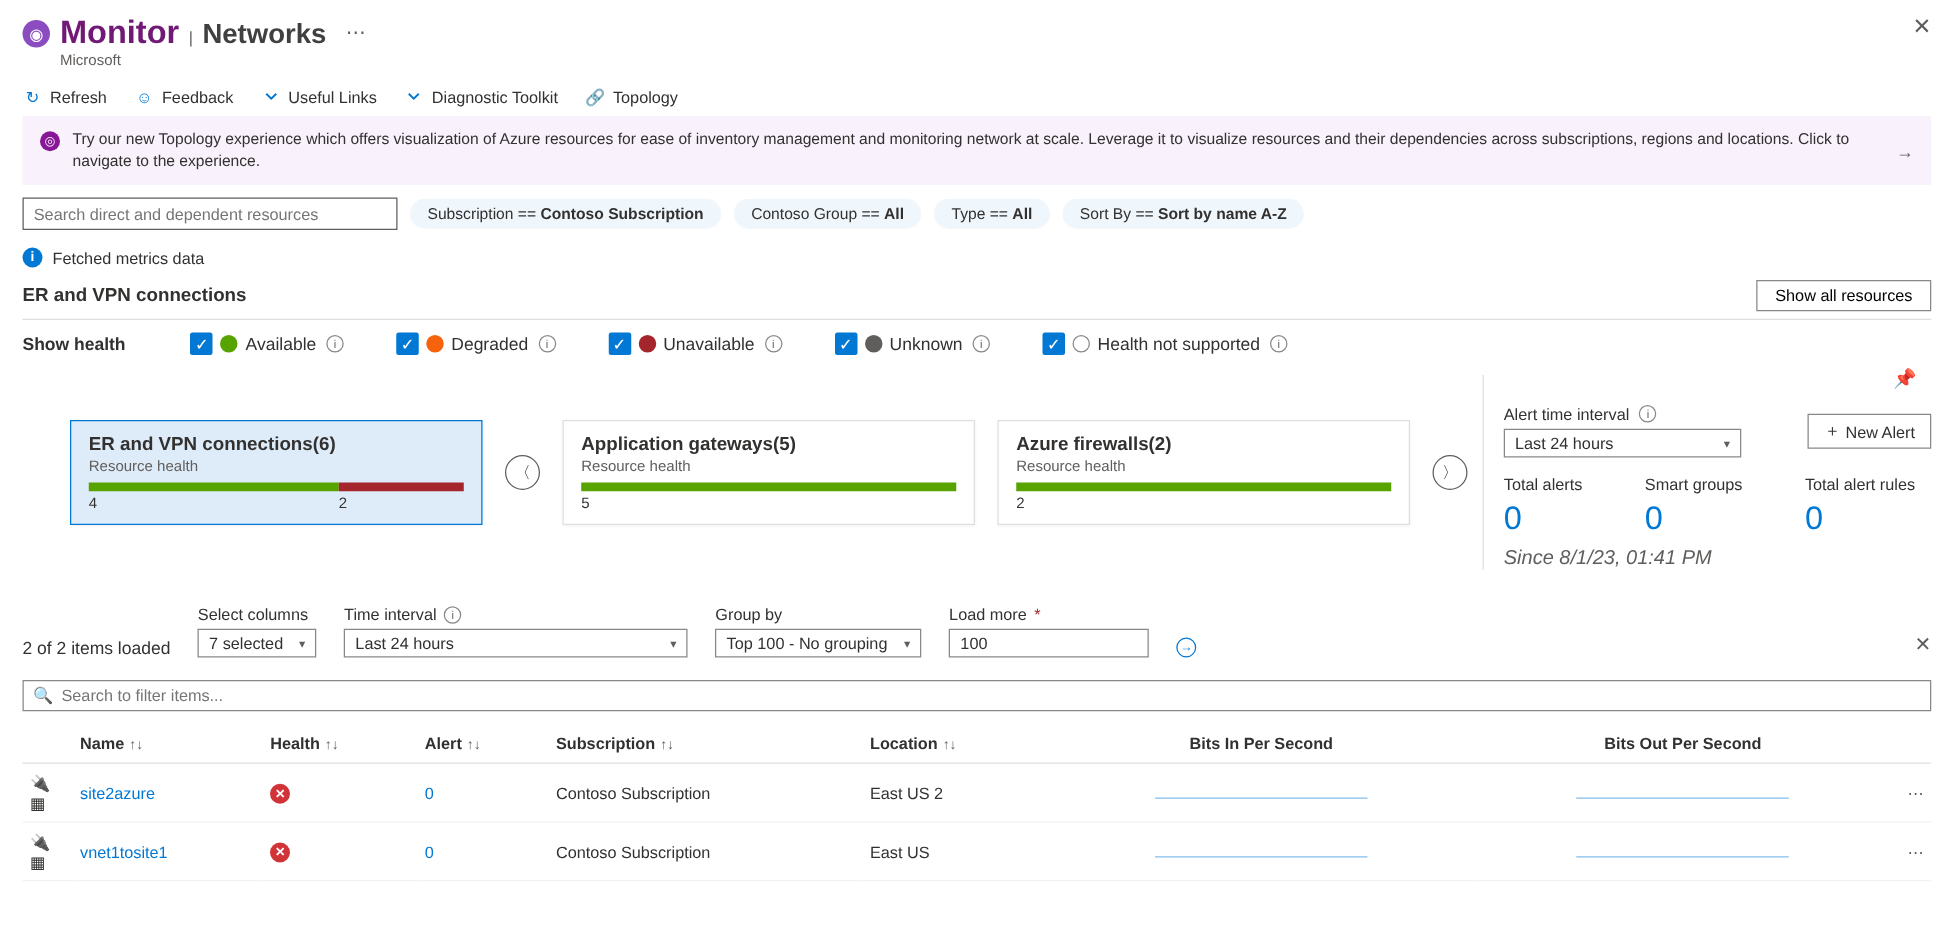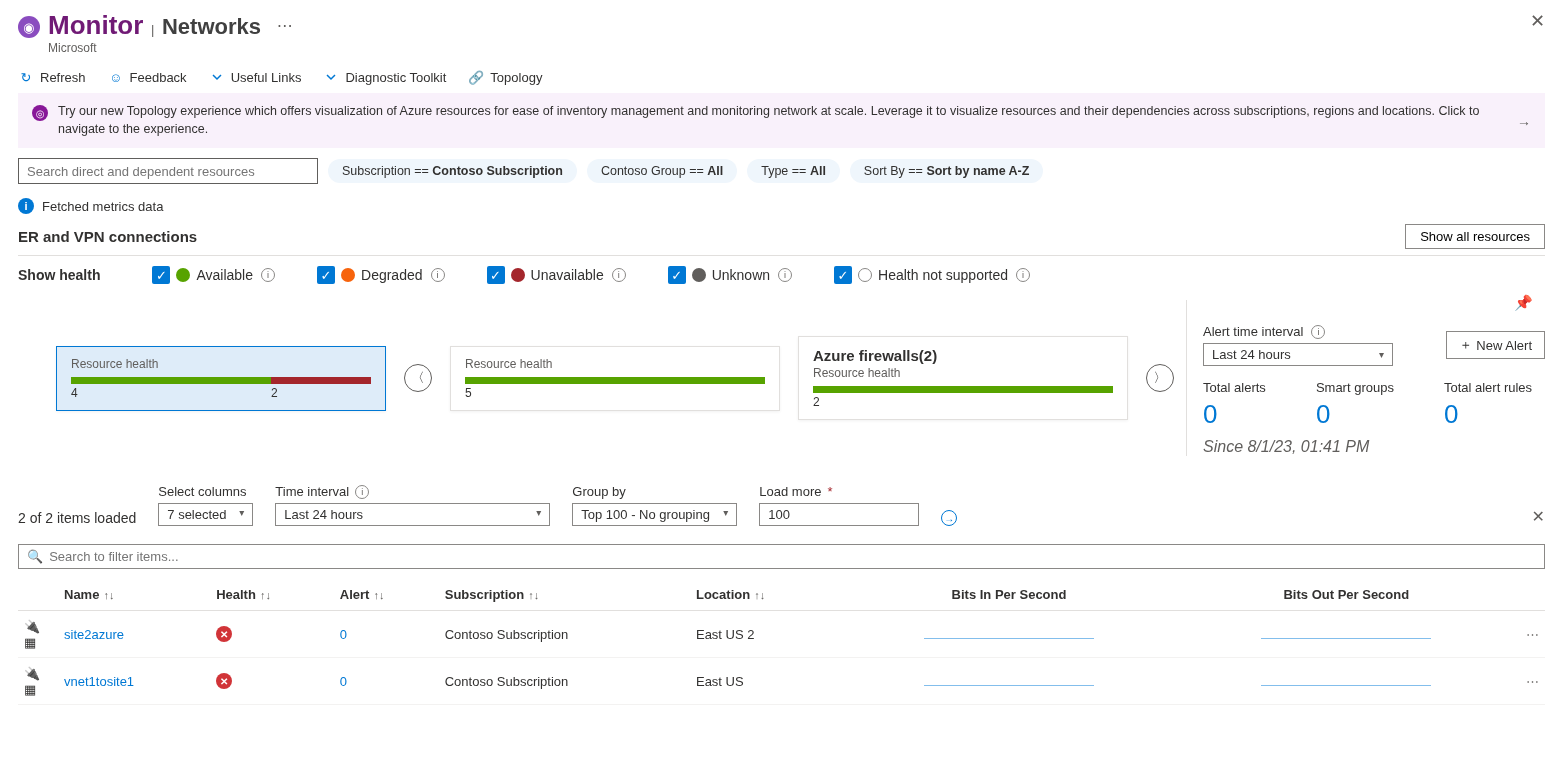--- a/index.html
+++ b/index.html
@@ -42,32 +42,32 @@
   .carousel{display:flex;align-items:center;gap:18px;flex:1;}
   .navcircle{width:28px;height:28px;border:1px solid #605e5c;border-radius:50%;display:flex;align-items:center;justify-content:center;color:#323130;background:#fff;cursor:pointer;}
   .card{border:1px solid #e1dfdd;padding:10px 14px 10px;width:330px;box-shadow:0 1px 3px rgba(0,0,0,0.06);cursor:pointer;background:#fff;}
   .card.selected{background:#deecf9;border:1px solid #0078d4;}
   .card-title{font-weight:600;font-size:15px;margin-bottom:2px;}
   .card-sub{font-size:12px;color:#605e5c;margin-bottom:6px;}
   .barwrap{height:7px;display:flex;width:100%;}
   .bar-green{background:#57a300;} .bar-red{background:#a4262c;}
   .card-nums{display:flex;font-size:12px;margin-top:2px;}
   .alerts-col{border-left:1px solid #e1dfdd;padding-left:16px;width:380px;margin-left:12px;padding-top:24px;}
-  .alert-label{display:flex;align-items:center;gap:6px;font-size:13px;margin-bottom:4px;}
+  .alert-label{display:flex;align-items:flex-start;gap:6px;font-size:13px;margin-bottom:4px;}
   .alert-select{border:1px solid #8a8886;padding:3px 8px;width:190px;display:flex;justify-content:space-between;align-items:center;font-size:13px;background:#fff;cursor:pointer;}
   .alerts-head{display:flex;justify-content:space-between;align-items:center;}
   .btn-alert{border:1px solid #8a8886;padding:4px 12px;display:flex;align-items:center;gap:4px;font-size:13px;cursor:pointer;}
   .alerts-title{font-weight:600;margin-top:18px;font-size:15px;}
   .alerts-counts{display:flex;gap:50px;margin-top:14px;}
   .count-lbl{font-size:13px;}
   .count-val{font-size:26px;color:#0078d4;font-weight:400;margin-top:4px;}
   .alerts-since{font-style:italic;font-size:16px;color:#605e5c;margin-top:8px;}
   .controls-row{display:flex;align-items:flex-end;gap:22px;margin-top:28px;font-size:13px;}
   .ctl-label{font-size:13px;margin-bottom:4px;display:flex;align-items:center;gap:4px;}
-  .ctl-select{border:1px solid #8a8886;padding:3px 8px;display:flex;justify-content:space-between;align-items:flex-start;background:#fff;cursor:pointer;}
+  .ctl-select{border:1px solid #8a8886;padding:3px 8px;display:flex;justify-content:space-between;align-items:center;background:#fff;cursor:pointer;}
   .circle-arrow{width:16px;height:16px;border:1.5px solid #0078d4;border-radius:50%;color:#0078d4;display:flex;align-items:center;justify-content:center;font-size:10px;cursor:pointer;}
   .items-close{margin-left:auto;font-size:16px;color:#605e5c;cursor:pointer;}
   .filter-search{margin-top:18px;border:1px solid #8a8886;padding:4px 8px;display:flex;align-items:center;gap:6px;}
   .filter-search input{border:none;outline:none;flex:1;font-size:13px;}
   .tbl{width:100%;margin-top:10px;border-collapse:collapse;}
   .tbl th{text-align:left;font-weight:600;padding:8px 6px;border-bottom:1px solid #e1dfdd;font-size:13px;}
   .tbl td{padding:7px 6px;border-bottom:1px solid #f3f2f1;font-size:13px;}
   .sort{color:#605e5c;font-size:11px;margin-left:4px;}
   .res-icon{width:15px;height:15px;display:inline-block;vertical-align:middle;}
   .x-circle{width:16px;height:16px;background:#d13438;border-radius:50%;display:inline-flex;align-items:center;justify-content:center;color:#fff;font-size:10px;font-weight:bold;}
@@ -182,32 +182,34 @@
       <div class="dot dot-white"></div>
       <span>Health not supported</span>
       <div class="qmark">i</div>
     </div>
   </div>
 
   <div class="carousel-wrap">
     <div class="carousel">
       <div style="width:20px"></div>
       <div class="card selected">
+        <div class="card-title">ER and VPN connections(6)</div>
         <div class="card-sub">Resource health</div>
         <div class="barwrap">
             <div class="bar-green" style="flex:4"></div>
             <div class="bar-red" style="flex:2"></div>
           </div>
         <div class="card-nums">
             <div style="flex:4">4</div>
             <div style="flex:2">2</div>
           </div>
       </div>
       <div class="navcircle">〈</div>
       <div class="card">
+        <div class="card-title">Application gateways(5)</div>
         <div class="card-sub">Resource health</div>
         <div class="barwrap">
             <div class="bar-green" style="flex:1"></div>
           </div>
         <div class="card-nums">
             <div>5</div>
           </div>
       </div>
       <div class="card">
         <div class="card-title">Azure firewalls(2)</div>

